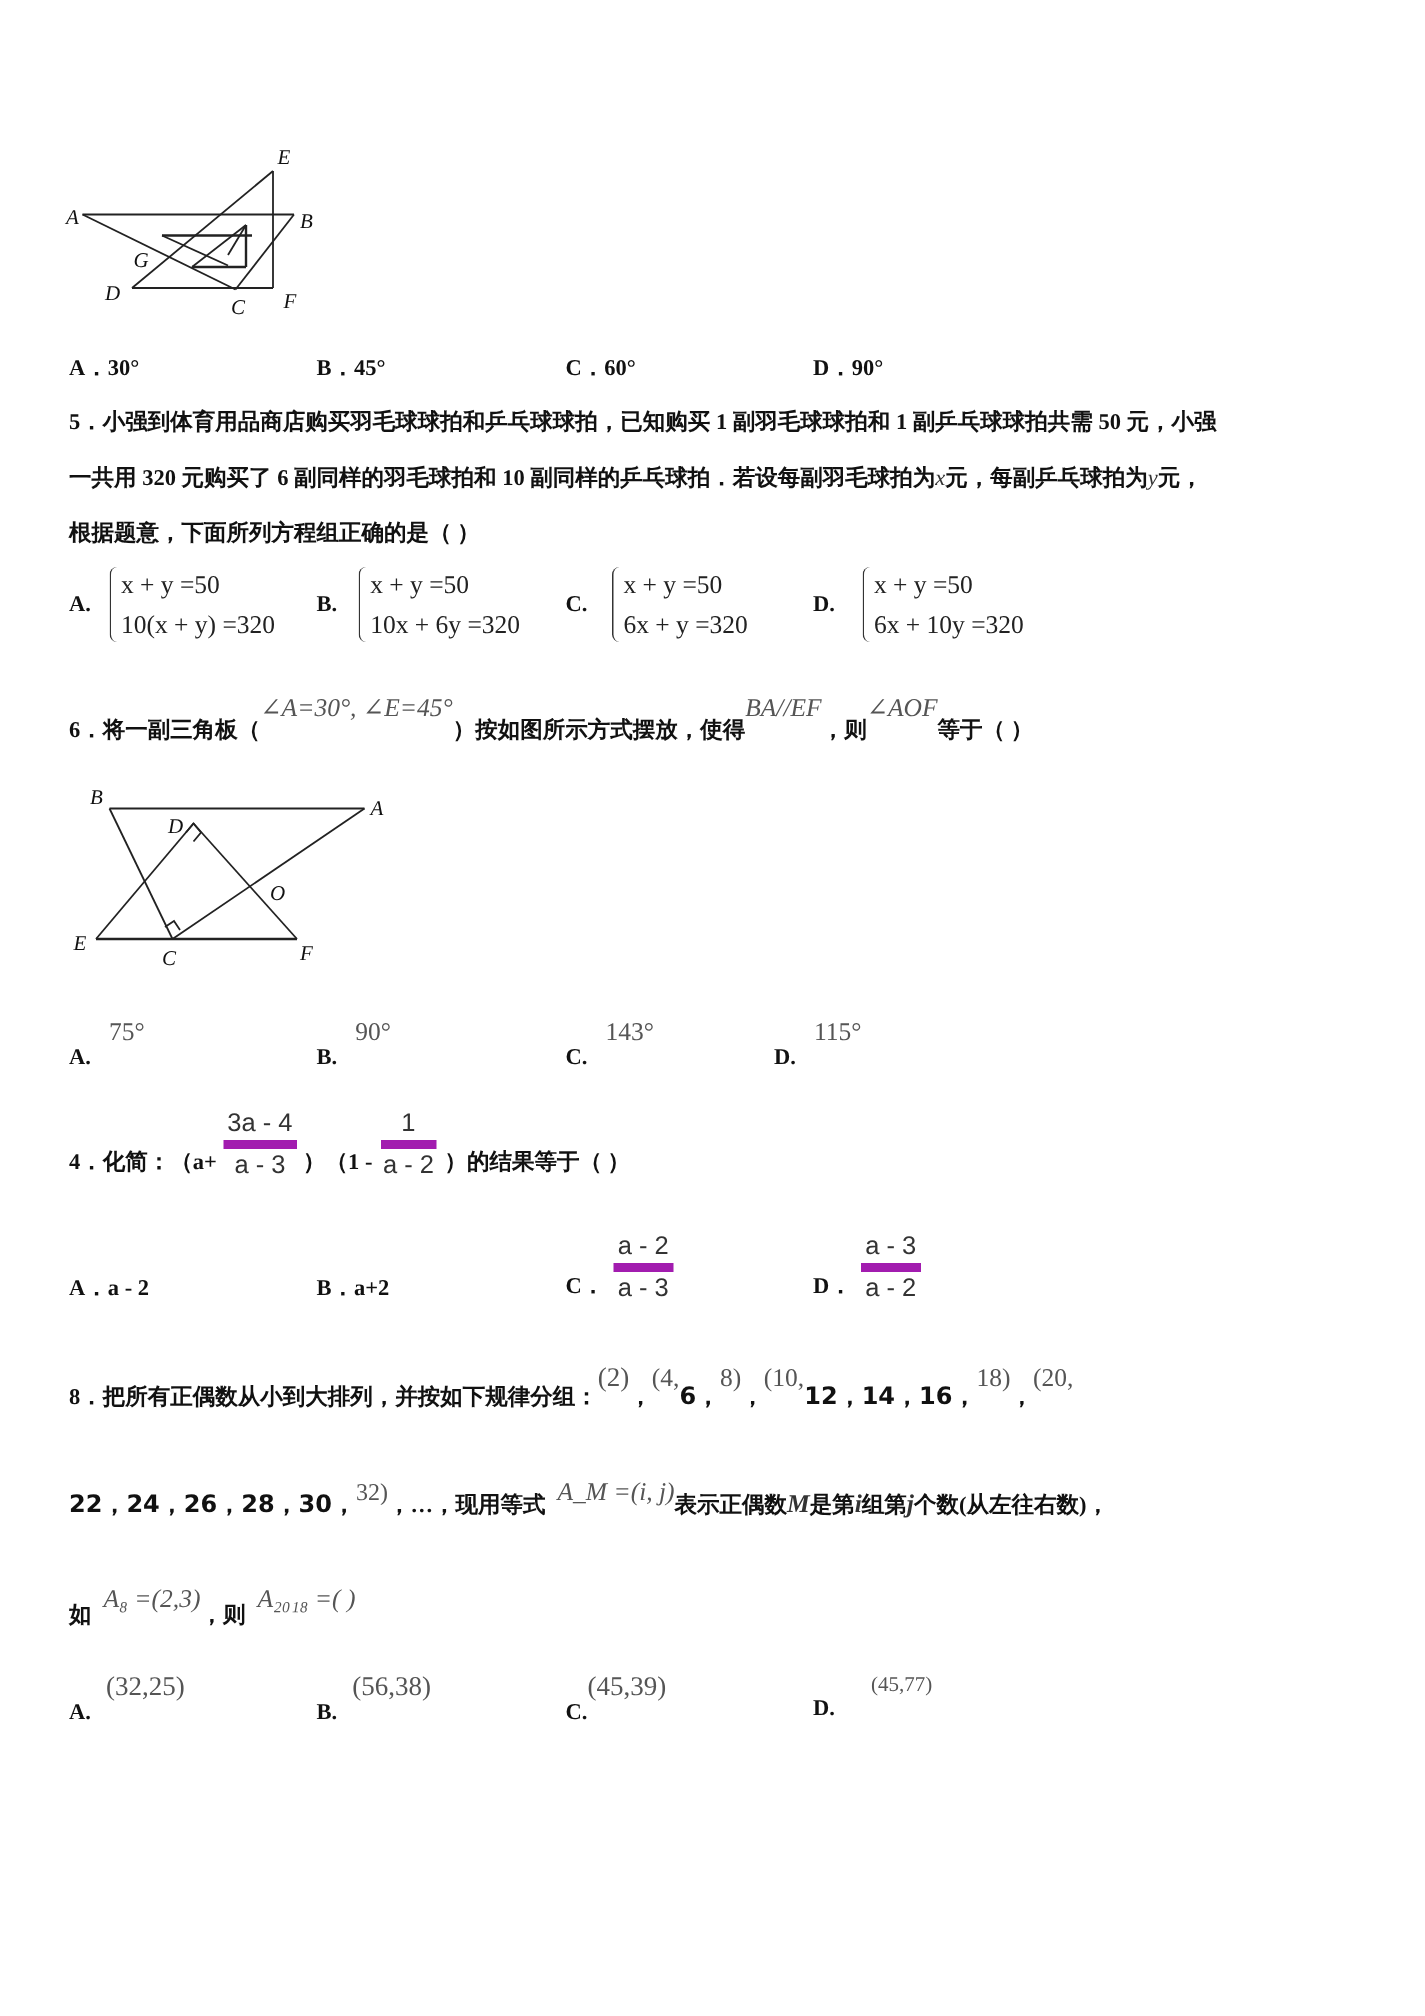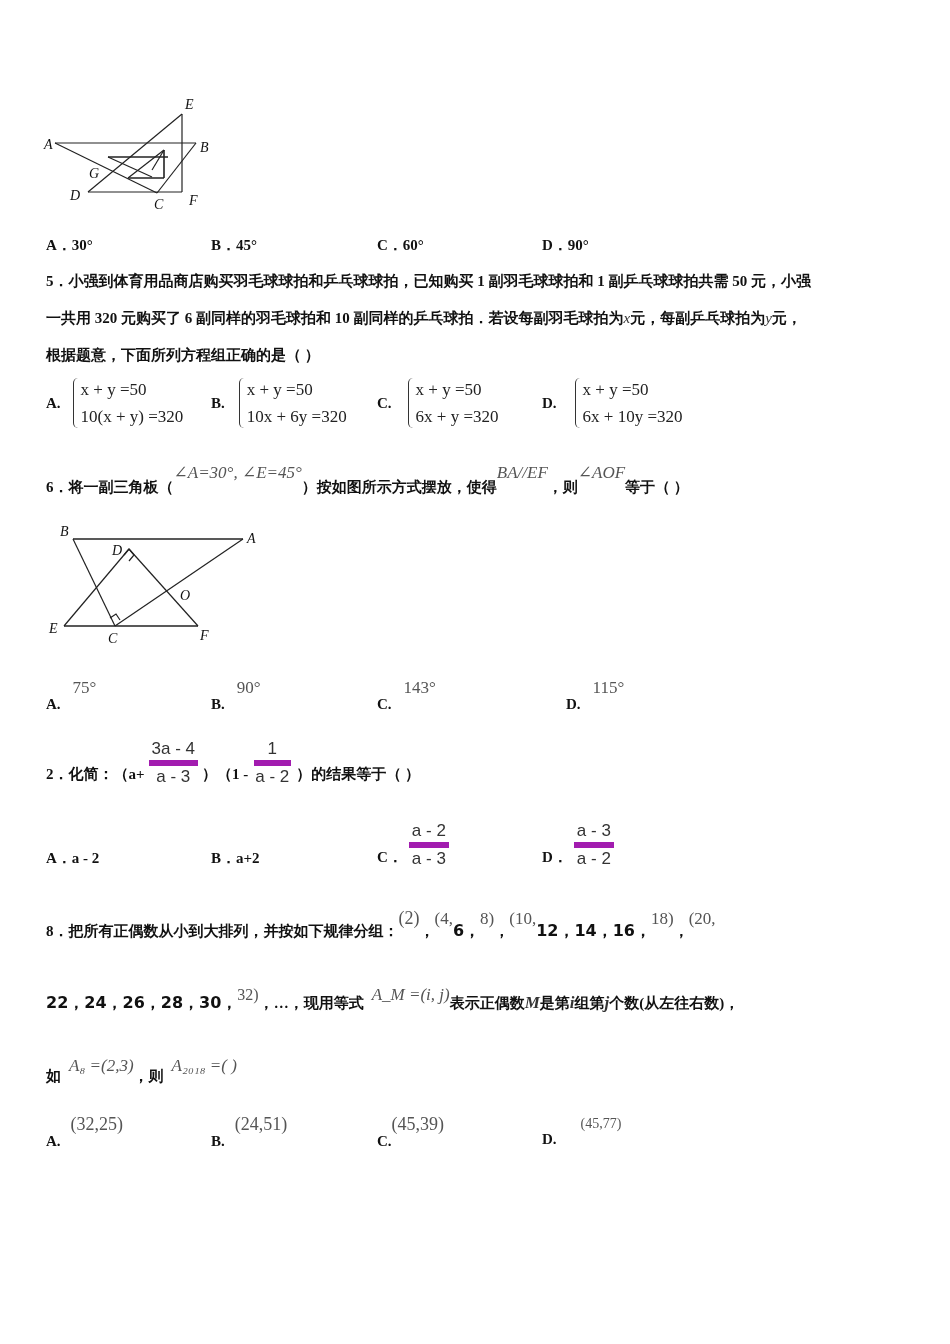--- a/index.html
+++ b/index.html
@@ -116,24 +116,24 @@
   <text x="112" y="555">D</text>
   <text x="180" y="600">O</text>
   <text x="49" y="633">E</text>
   <text x="108" y="643">C</text>
   <text x="200" y="640">F</text>
 </svg>
 
 <div class="abs" style="left:46px;top:678px;"><span class="opt-label" style="position:relative;top:16px">A.</span><span class="math grey" style="font-size:17px;margin-left:12px">75°</span></div>
 <div class="abs" style="left:211px;top:678px;"><span class="opt-label" style="position:relative;top:16px">B.</span><span class="math grey" style="font-size:17px;margin-left:12px">90°</span></div>
 <div class="abs" style="left:377px;top:678px;"><span class="opt-label" style="position:relative;top:16px">C.</span><span class="math grey" style="font-size:17px;margin-left:12px">143°</span></div>
-<div class="abs" style="left:566px;top:678px;"><span class="opt-label" style="position:relative;top:16px">D.</span><span class="math grey" style="font-size:17px;margin-left:12px">115°</span></div>
+<div class="abs" style="left:516px;top:678px;"><span class="opt-label" style="position:relative;top:16px">D.</span><span class="math grey" style="font-size:17px;margin-left:12px">115°</span></div>
 
 <div class="abs q" style="left:46px;top:738px;display:flex;align-items:center;">
-  <span style="position:relative;top:11px">2．化简：（a+</span>
+  <span style="position:relative;top:11px">4．化简：（a+</span>
   <span class="frac" style="margin:0 4px">
       <span class="num">3a - 4</span>
       <span class="den">a - 3</span>
     </span>
   <span style="position:relative;top:11px">）（1 -</span>
   <span class="frac" style="margin:0 4px">
       <span class="num" style="padding:0 14px">1</span>
       <span class="den">a - 2</span>
     </span>
   <span style="position:relative;top:11px">）的结果等于（       ）</span>
@@ -162,15 +162,15 @@
 
 <div class="abs q" style="left:46px;top:985px;">
   <span class="sans-b" style="position:relative;top:8px;font-size:16px">22，24，26，28，30，</span><span class="math grey" style="font-size:16px">32)</span><span style="position:relative;top:8px">，…，</span><span style="position:relative;top:8px">现用等式</span><span class="math grey" style="font-size:17px;font-style:italic;margin-left:8px">A_M =(i, j)</span><span style="position:relative;top:8px">表示正偶数</span><i class="math" style="position:relative;top:8px;font-weight:bold;font-size:17px">M</i><span style="position:relative;top:8px">是第</span><i class="math" style="position:relative;top:8px;font-weight:bold;font-size:17px">i</i><span style="position:relative;top:8px">组第</span><i class="math" style="position:relative;top:8px;font-weight:bold;font-size:17px">j</i><span style="position:relative;top:8px">个数</span><span style="position:relative;top:8px">(从左往右数)，</span>
 </div>
 
 <div class="abs q" style="left:46px;top:1056px;">
   <span style="position:relative;top:10px">如</span><span class="math grey" style="font-size:17px;font-style:italic;margin-left:8px">A₈ =(2,3)</span><span style="position:relative;top:10px">，则</span><span class="math grey" style="font-size:17px;font-style:italic;margin-left:8px">A₂₀₁₈ =(        )</span>
 </div>
 
 <div class="abs" style="left:46px;top:1114px;"><span class="opt-label" style="position:relative;top:16px">A.</span><span class="math grey" style="font-size:18px;margin-left:10px">(32,25)</span></div>
-<div class="abs" style="left:211px;top:1114px;"><span class="opt-label" style="position:relative;top:16px">B.</span><span class="math grey" style="font-size:18px;margin-left:10px">(24,51)</span></div>
+<div class="abs" style="left:211px;top:1114px;"><span class="opt-label" style="position:relative;top:16px">B.</span><span class="math grey" style="font-size:18px;margin-left:10px">(56,38)</span></div>
 <div class="abs" style="left:377px;top:1114px;"><span class="opt-label" style="position:relative;top:16px">C.</span><span class="math grey" style="font-size:18px;">(45,39)</span></div>
 <div class="abs" style="left:542px;top:1114px;"><span class="opt-label" style="position:relative;top:16px">D.</span><span class="math grey" style="font-size:14px;margin-left:24px">(45,77)</span></div>
 
 </body></html>

